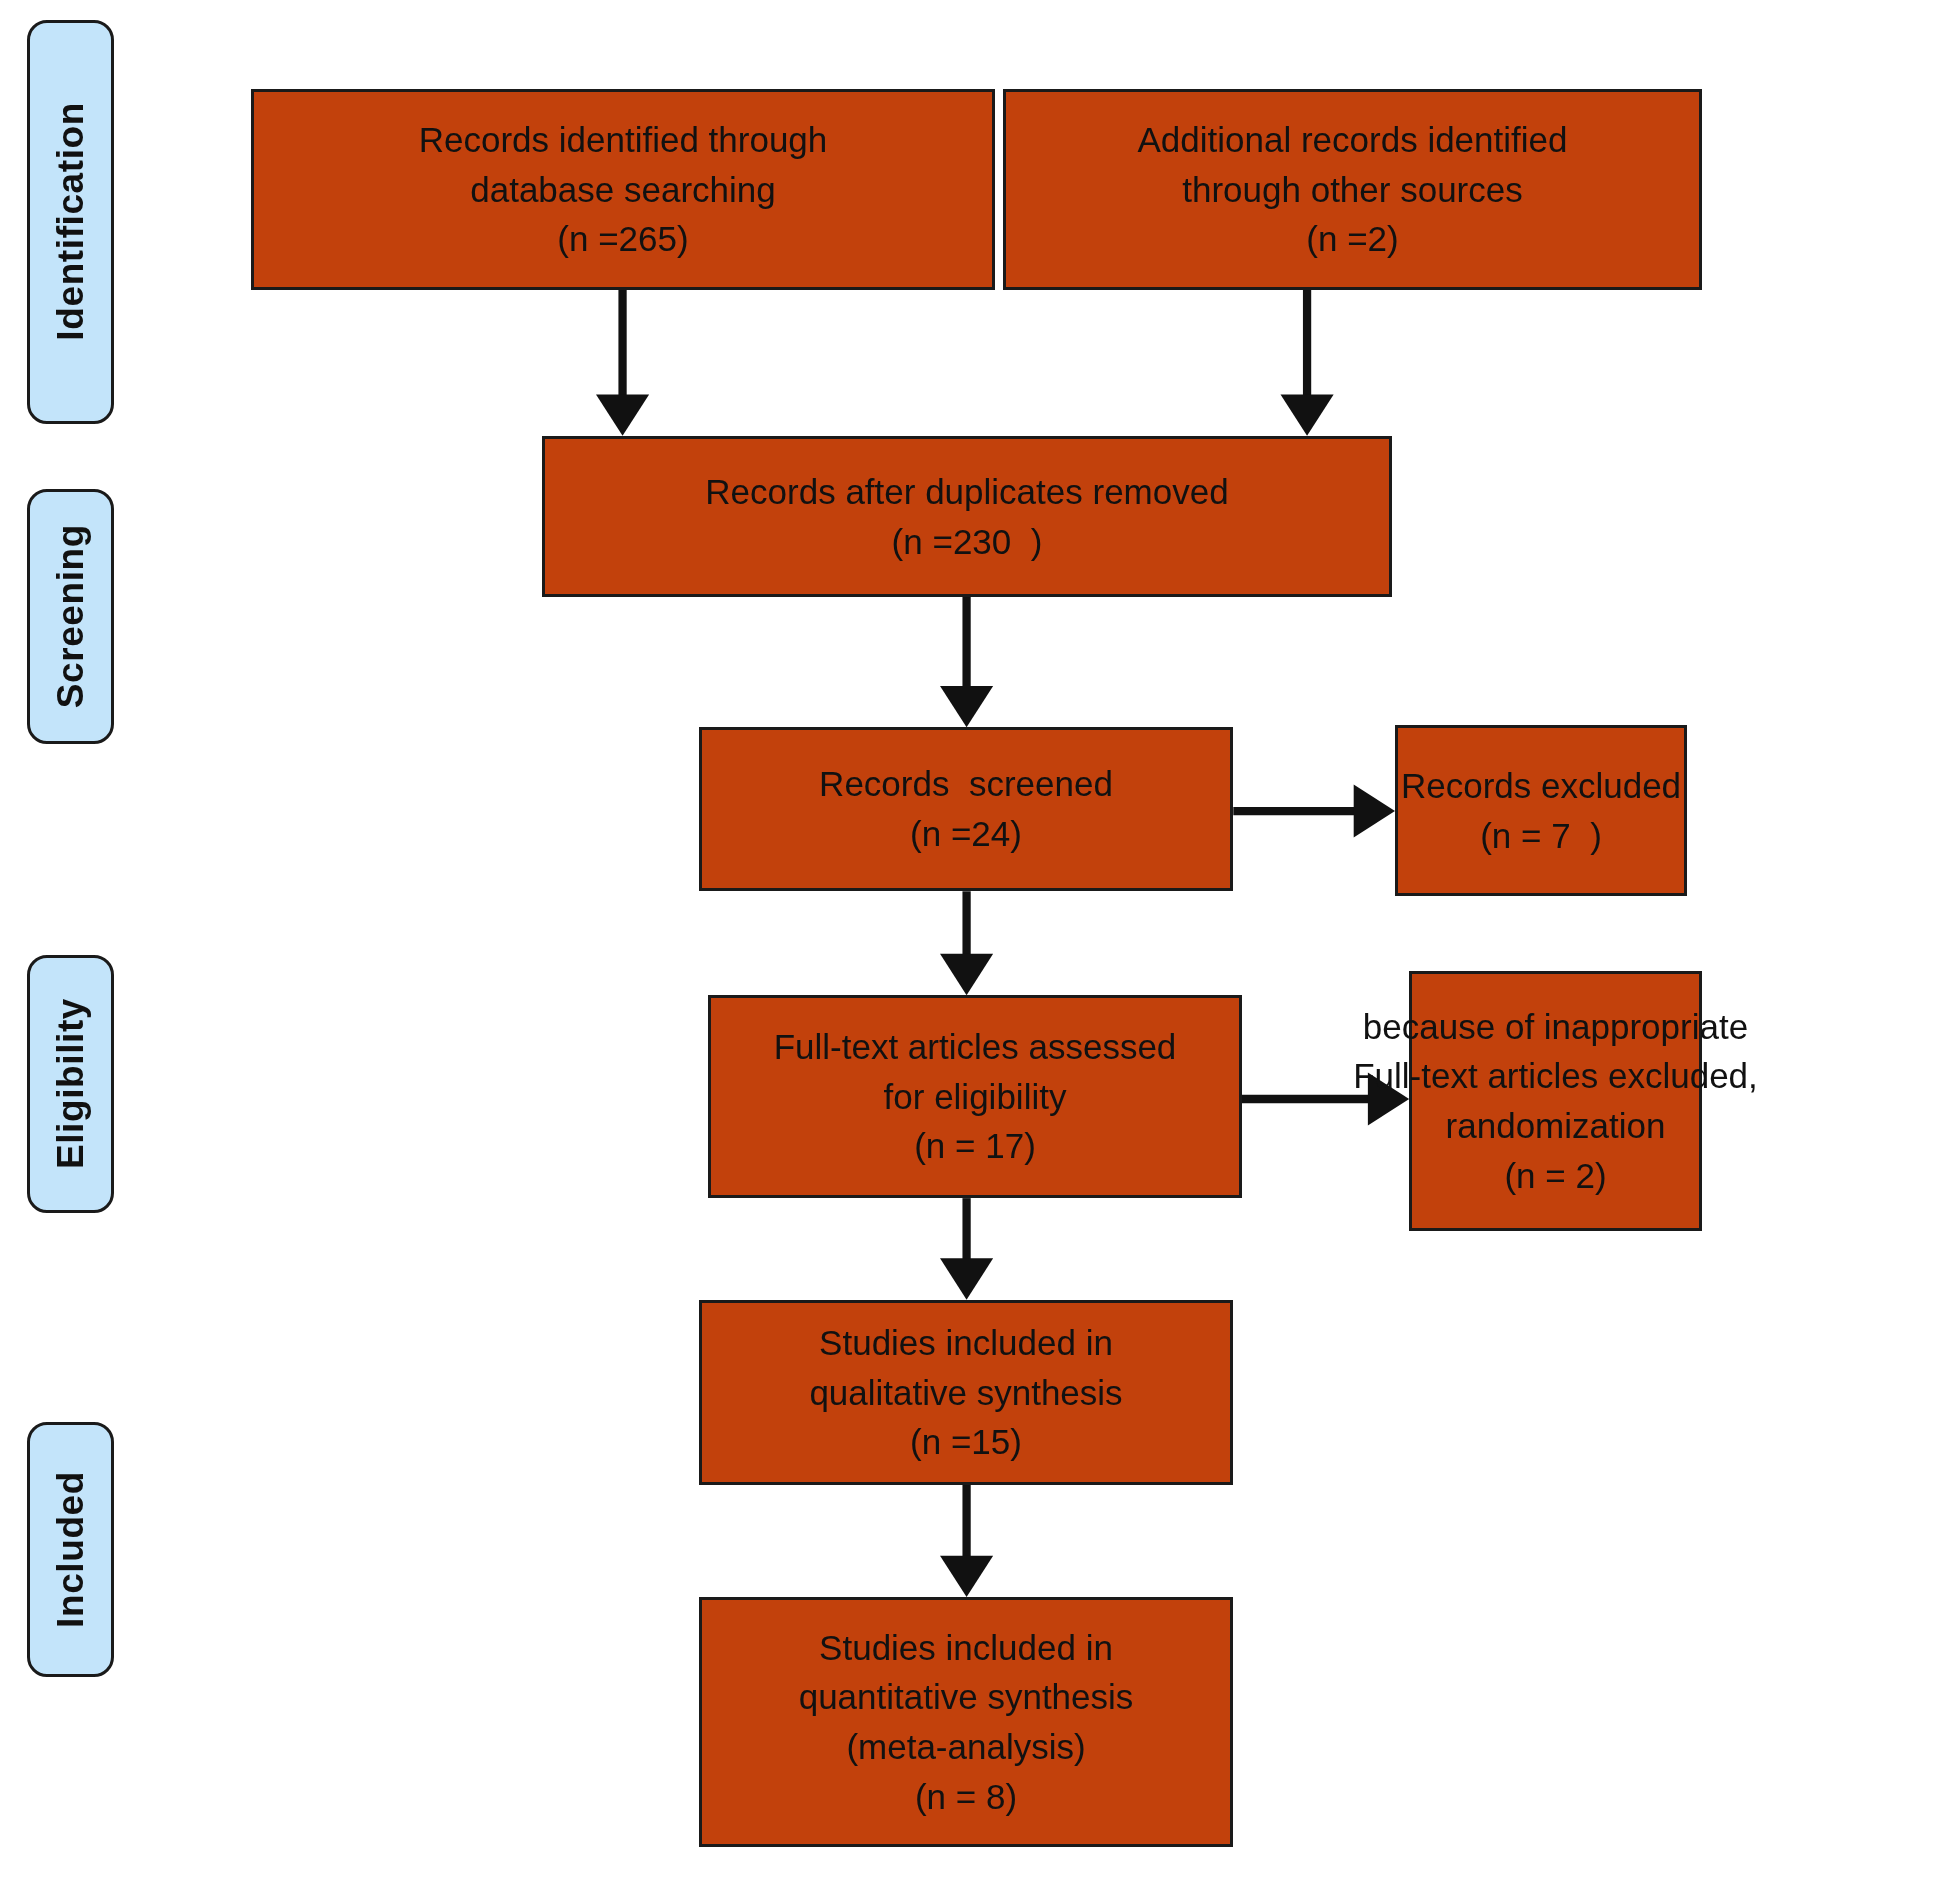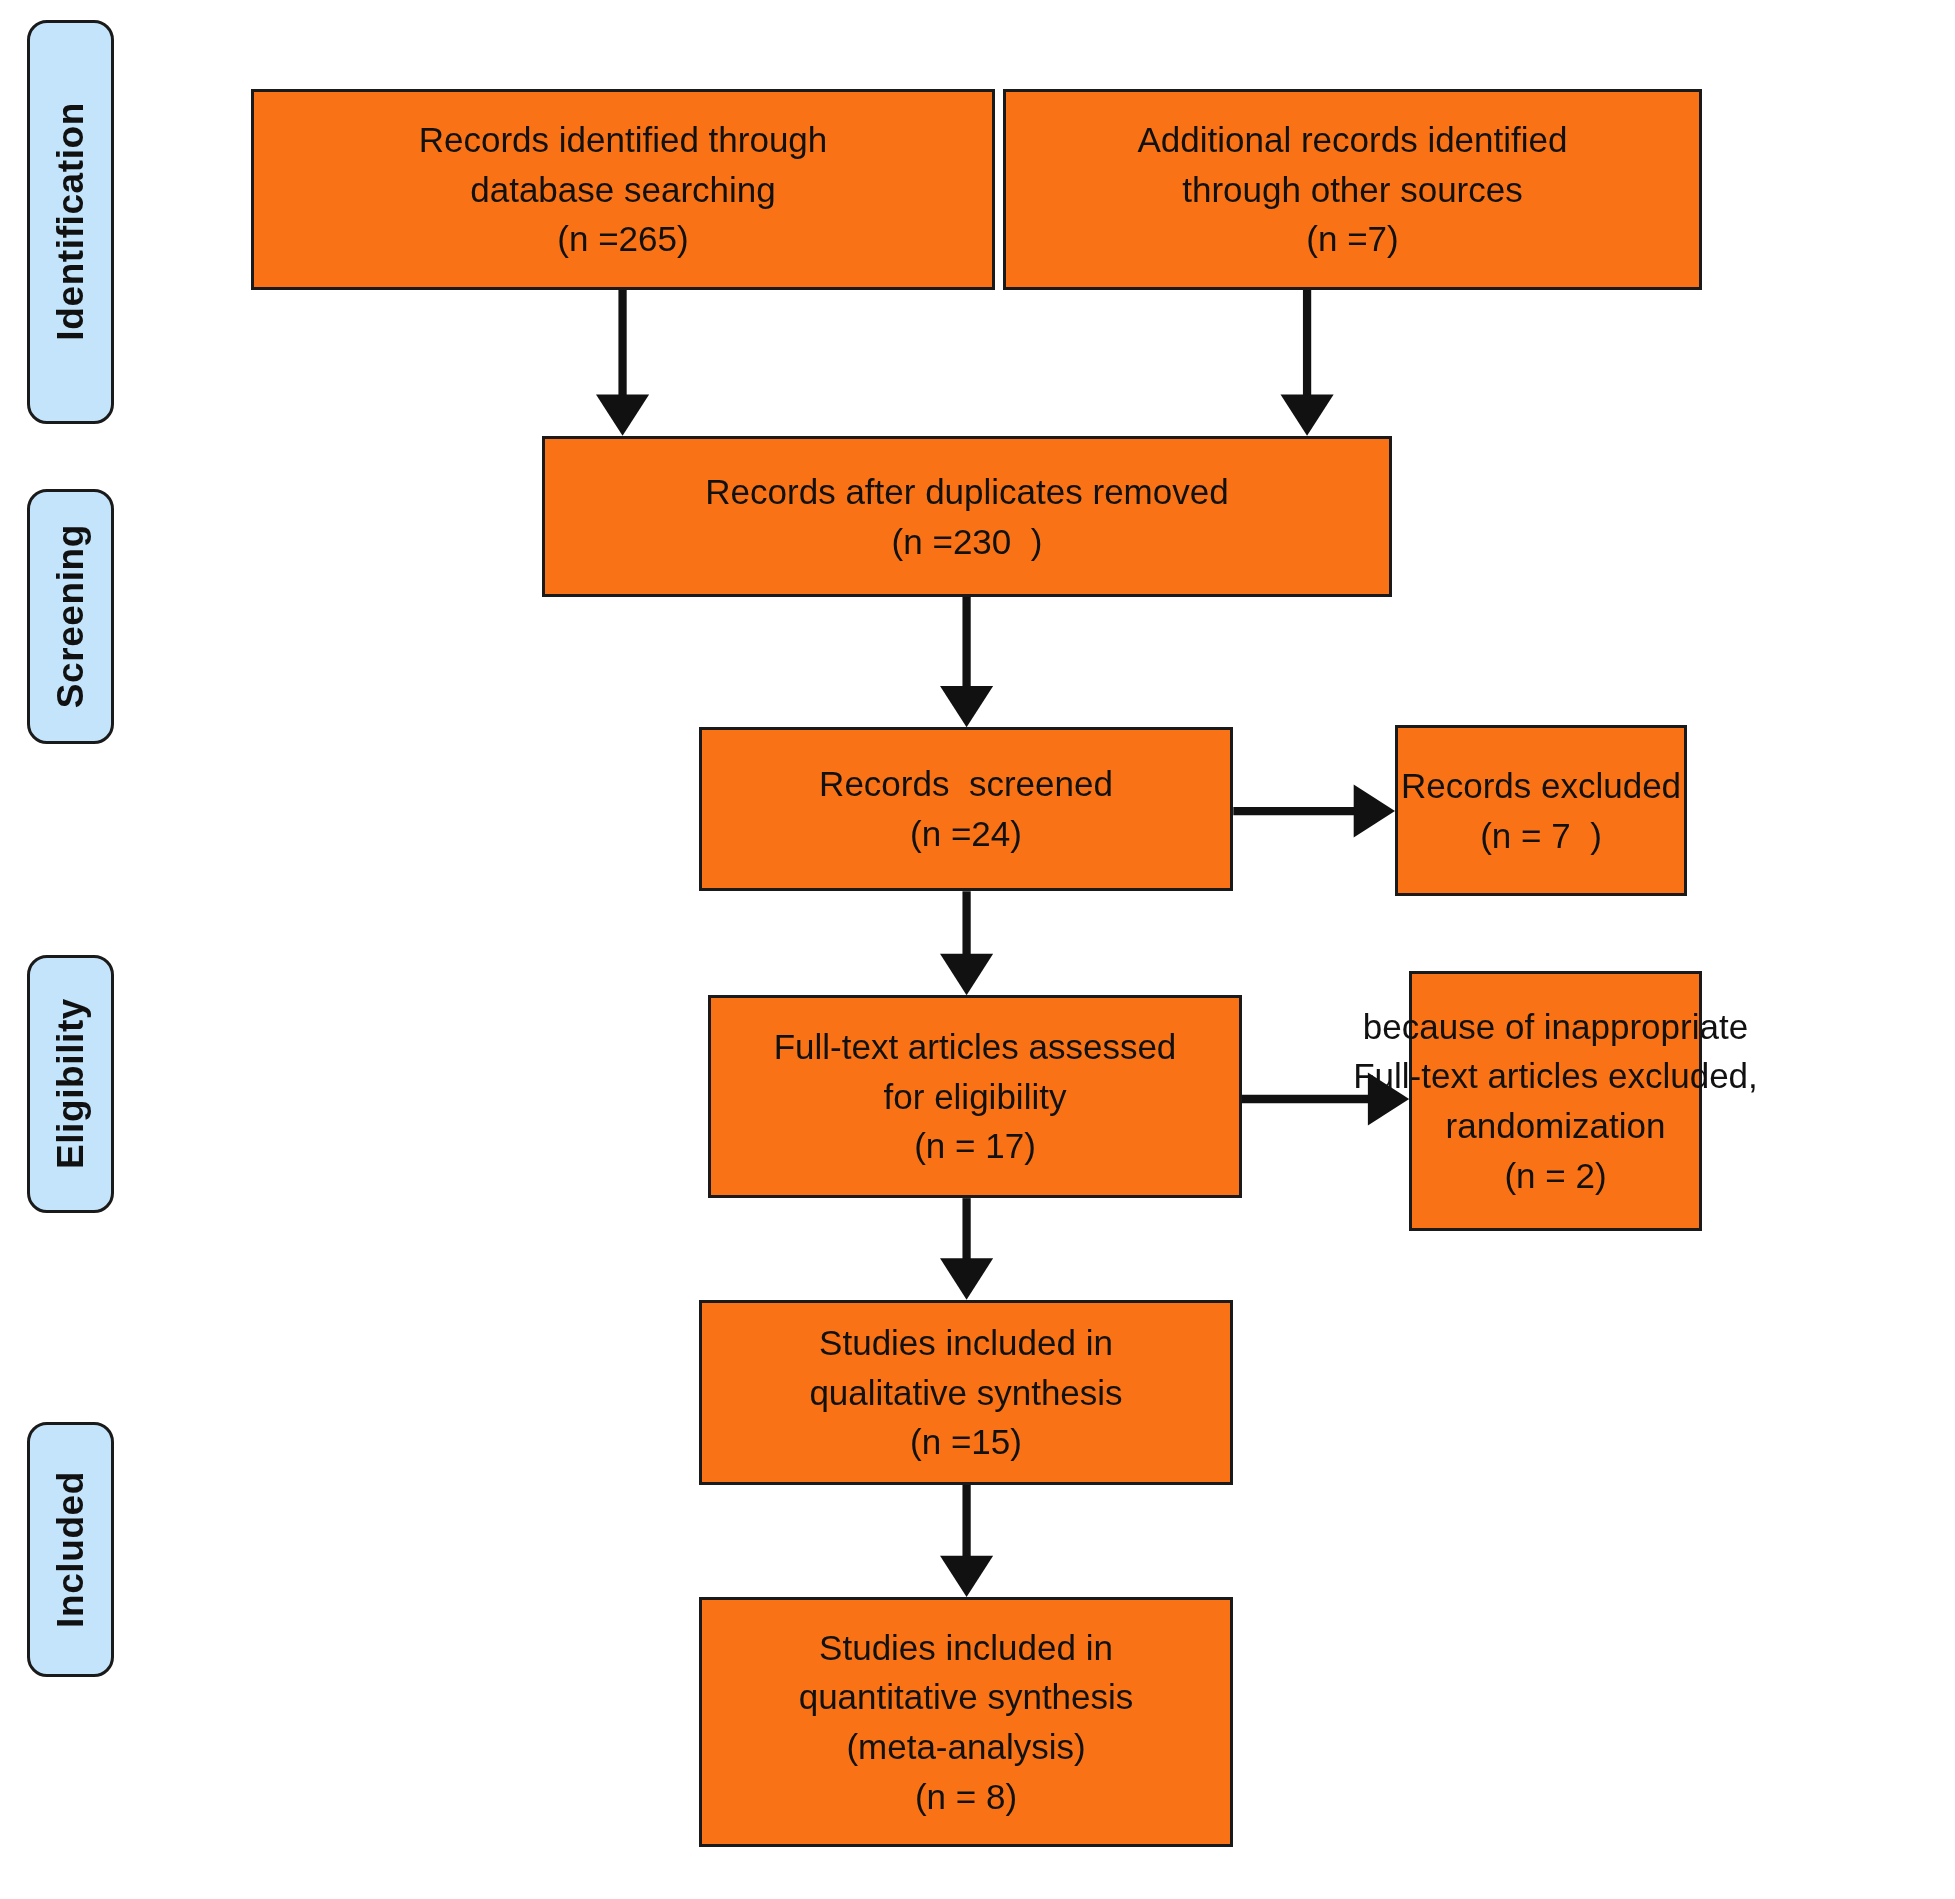--- a/index.html
+++ b/index.html
@@ -35,21 +35,21 @@
     letter-spacing: 0.6px;
     color: #111111;
     white-space: nowrap;
     line-height: 1;
   }
 
   
   .flow-box {
     position: absolute;
     box-sizing: border-box;
-    background: #f97316;
+    background: #c2410c;
     border: 3.5px solid #1a1a1a;
     display: flex;
     flex-direction: column;
     align-items: center;
     justify-content: center;
     text-align: center;
     padding: 5.9px 11.8px;
   }
   .flow-box .line {
     font-size: 35px;
@@ -136,21 +136,21 @@
 
   <div class="flow-box" style="left:251px; top:89px; width:744px; height:201px;">
     <span class="line">Records identified through</span>
     <span class="line">database searching</span>
     <span class="line">(n =265)</span>
   </div>
 
   <div class="flow-box" style="left:1003px; top:89px; width:699px; height:201px;">
     <span class="line">Additional records identified</span>
     <span class="line">through other sources</span>
-    <span class="line">(n =7)</span>
+    <span class="line">(n =2)</span>
   </div>
 
   <div class="flow-box" style="left:542px; top:436px; width:850px; height:161px;">
     <span class="line">Records after duplicates removed</span>
     <span class="line">(n =230  )</span>
   </div>
 
   <div class="flow-box" style="left:699px; top:727px; width:534px; height:164px;">
     <span class="line">Records  screened</span>
     <span class="line">(n =24)</span>

